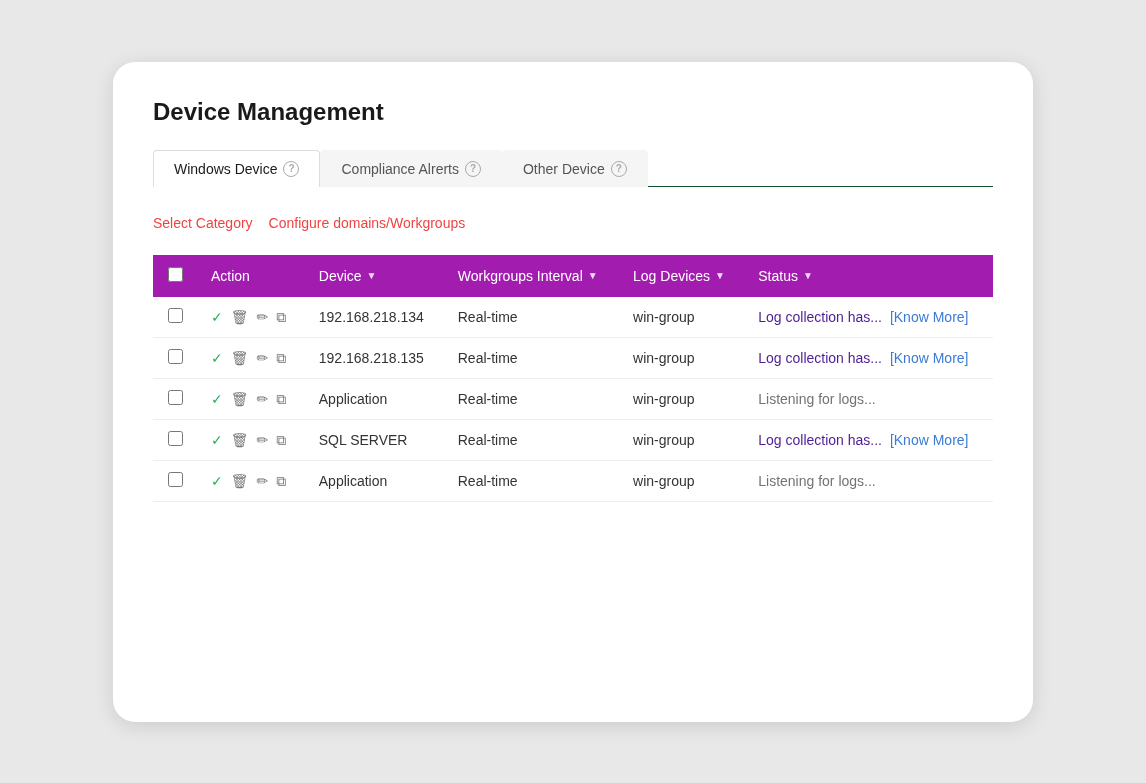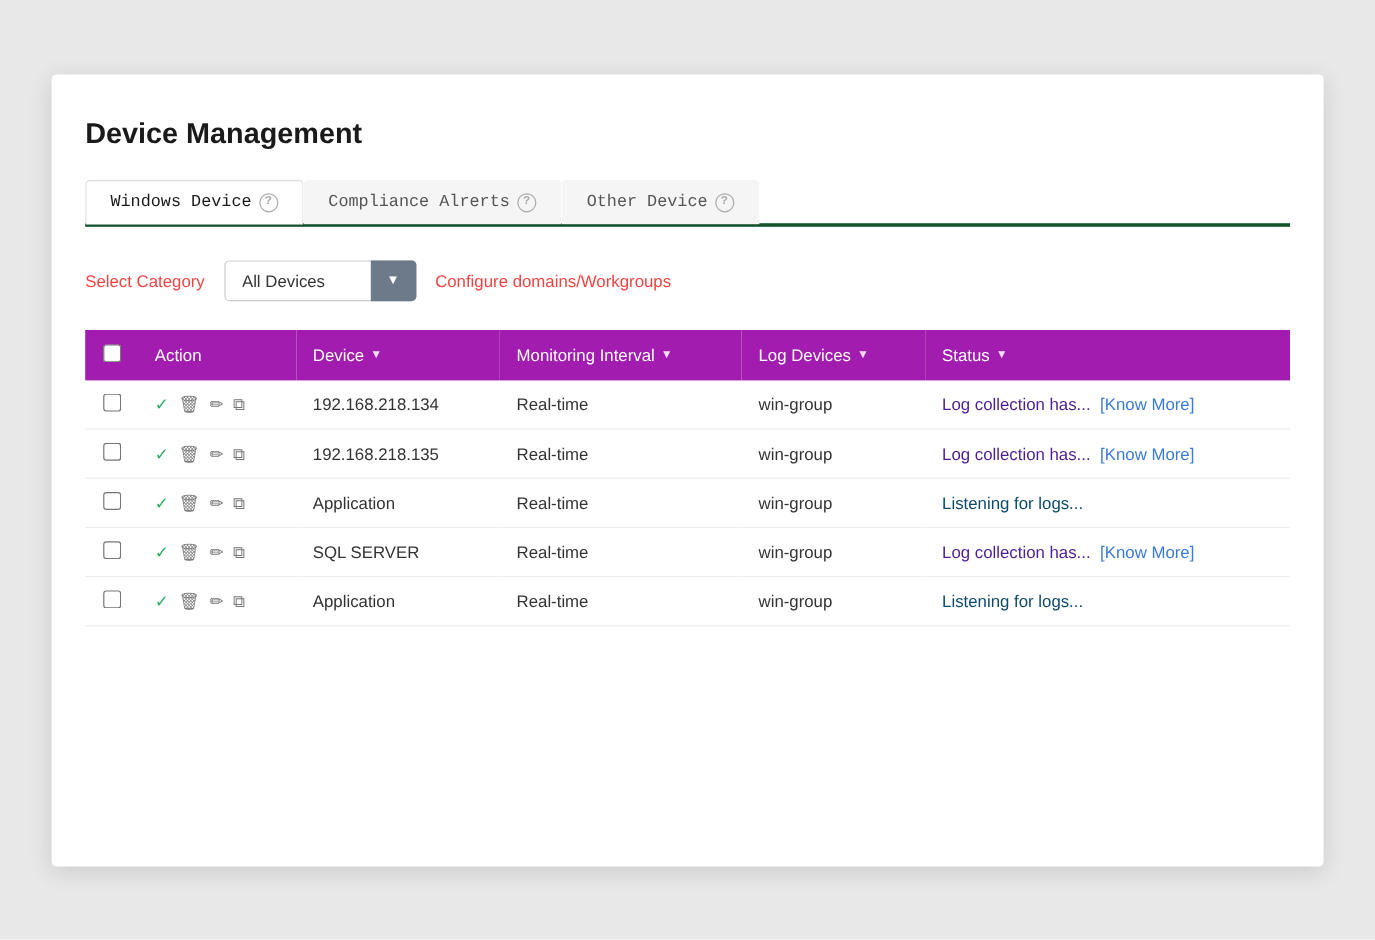--- a/index.html
+++ b/index.html
@@ -7,37 +7,36 @@
       background: #e8e8e8;
       font-family: -apple-system, BlinkMacSystemFont, 'Segoe UI', Arial, sans-serif;
       display: flex;
       justify-content: center;
       align-items: center;
       min-height: 100vh;
       padding: 20px;
     }
     .outer-card {
       background: #fff;
-      border-radius: 4px;
+      border-radius: 22px;
       box-shadow: 0 4px 20px rgba(0,0,0,0.12);
-      width: 1060px;
+      width: 920px;
       min-height: 660px;
-      padding: 36px 28px 40px;
+      padding: 36px 40px 40px;
     }
     .page-title {
       font-size: 24px;
       font-weight: 700;
       color: #1a1a1a;
       margin-bottom: 24px;
     }
     .tabs-wrapper {
       display: flex;
-      border-bottom: 3px solid #14532d;
+      border-bottom: 1px solid #14532d;
       margin-bottom: 28px;
-      font-family: Liberation Mono, monospace;
     }
     .tab {
       padding: 10px 20px;
       font-size: 14px;
       color: #555;
       cursor: pointer;
       border: 1px solid transparent;
       border-bottom: none;
       border-radius: 4px 4px 0 0;
       background: transparent;
@@ -167,21 +166,21 @@
       gap: 8px;
     }
     .icon-btn {
       cursor: pointer;
       color: #777;
       font-size: 14px;
       line-height: 1;
     }
     .icon-btn.green { color: #27ae60; }
     .status-red { color: #4c1d95; }
-    .status-green { color: #0c4a6e; }
+    .status-green { color: #737373; }
     .know-more {
       color: #3a7bd5;
       cursor: pointer;
       margin-left: 4px;
     }
     input[type="checkbox"] {
       width: 15px;
       height: 15px;
       cursor: pointer;
     }
@@ -207,50 +206,41 @@
       <span class="help-icon">?</span>
     </div>
     <div class="tab">
       <span>Other Device</span>
       <span class="help-icon">?</span>
     </div>
   </div>
 
   <div class="filter-row">
     <span class="filter-label">Select Category</span>
-    <div class="select-wrapper">
-      <select class="category-select">
-        <option>All Devices</option>
-        <option>Servers</option>
-        <option>Workstations</option>
-        <option>Laptops</option>
-      </select>
-      <div class="select-arrow"></div>
-    </div>
     <a class="config-link">Configure domains/Workgroups</a>
   </div>
 
   <table class="data-table">
     <thead>
       <tr>
         <th>
           <input type="checkbox" class="header-checkbox" style="">
         </th>
         <th>
           <span>Action</span>
         </th>
         <th>
           <span class="th-sort">
             <span>Device</span>
             <span class="sort-arrow">▼</span>
           </span>
         </th>
         <th>
           <span class="th-sort">
-            <span>Monitoring Interval</span>
+            <span>Workgroups Interval</span>
             <span class="sort-arrow">▼</span>
           </span>
         </th>
         <th>
           <span class="th-sort">
             <span>Log Devices</span>
             <span class="sort-arrow">▼</span>
           </span>
         </th>
         <th>

